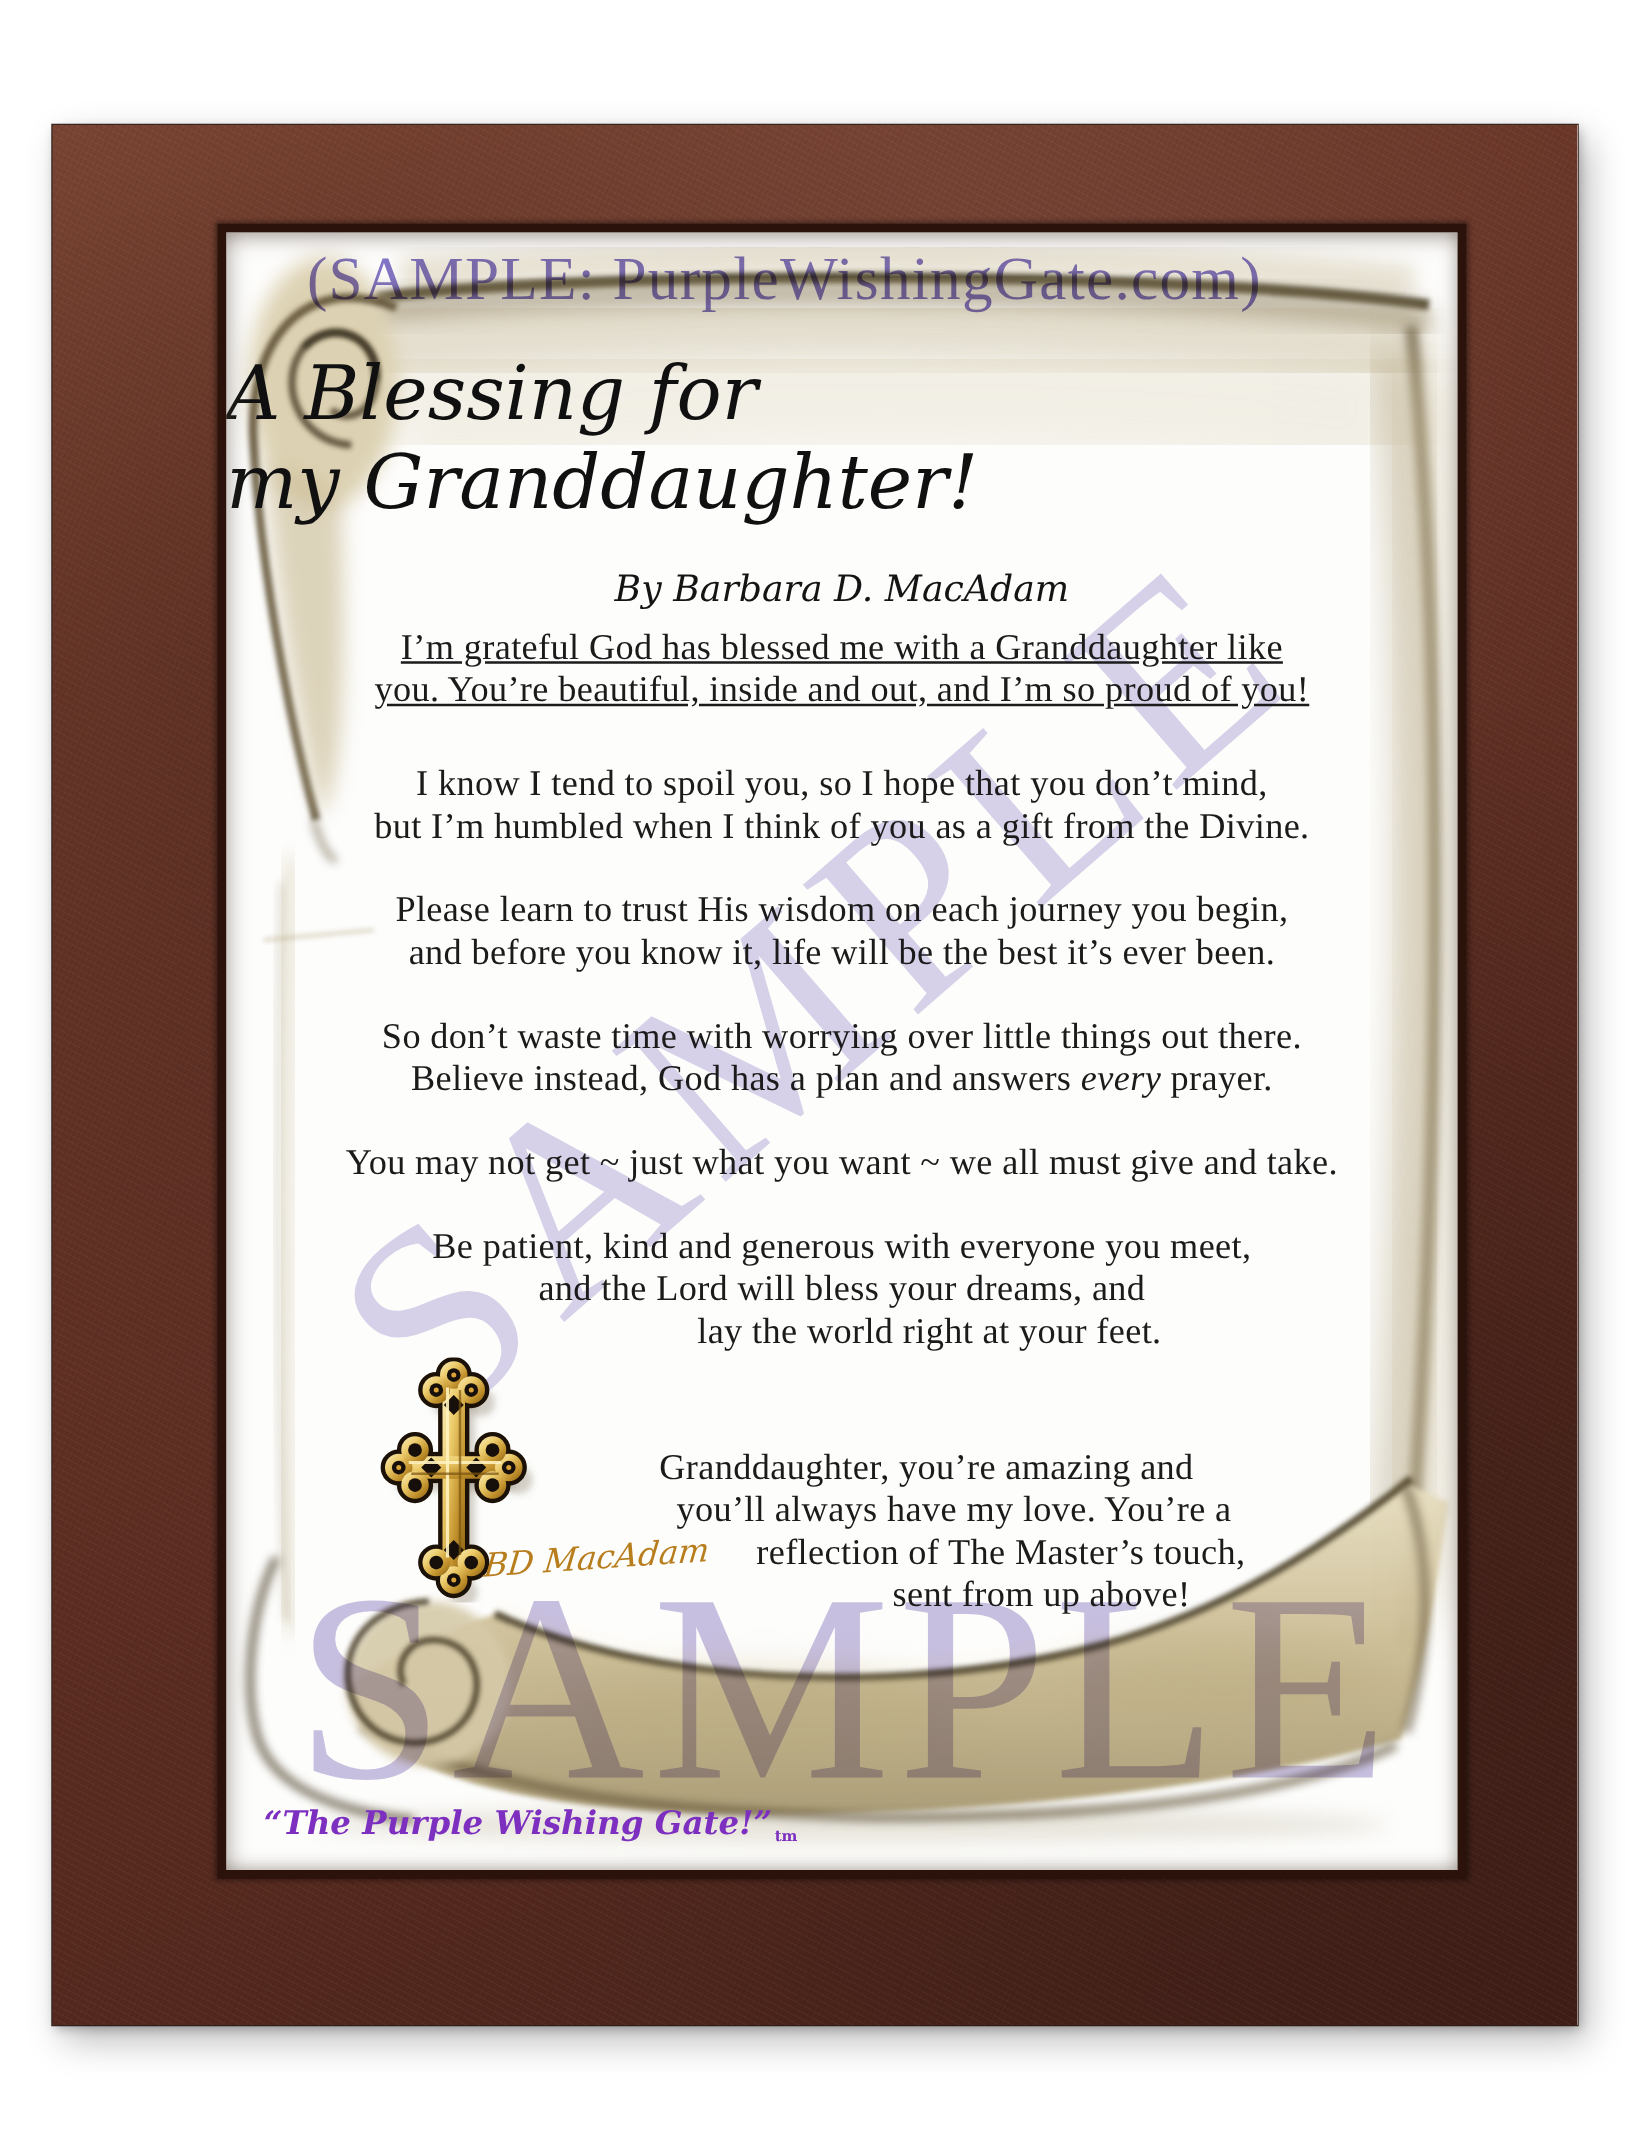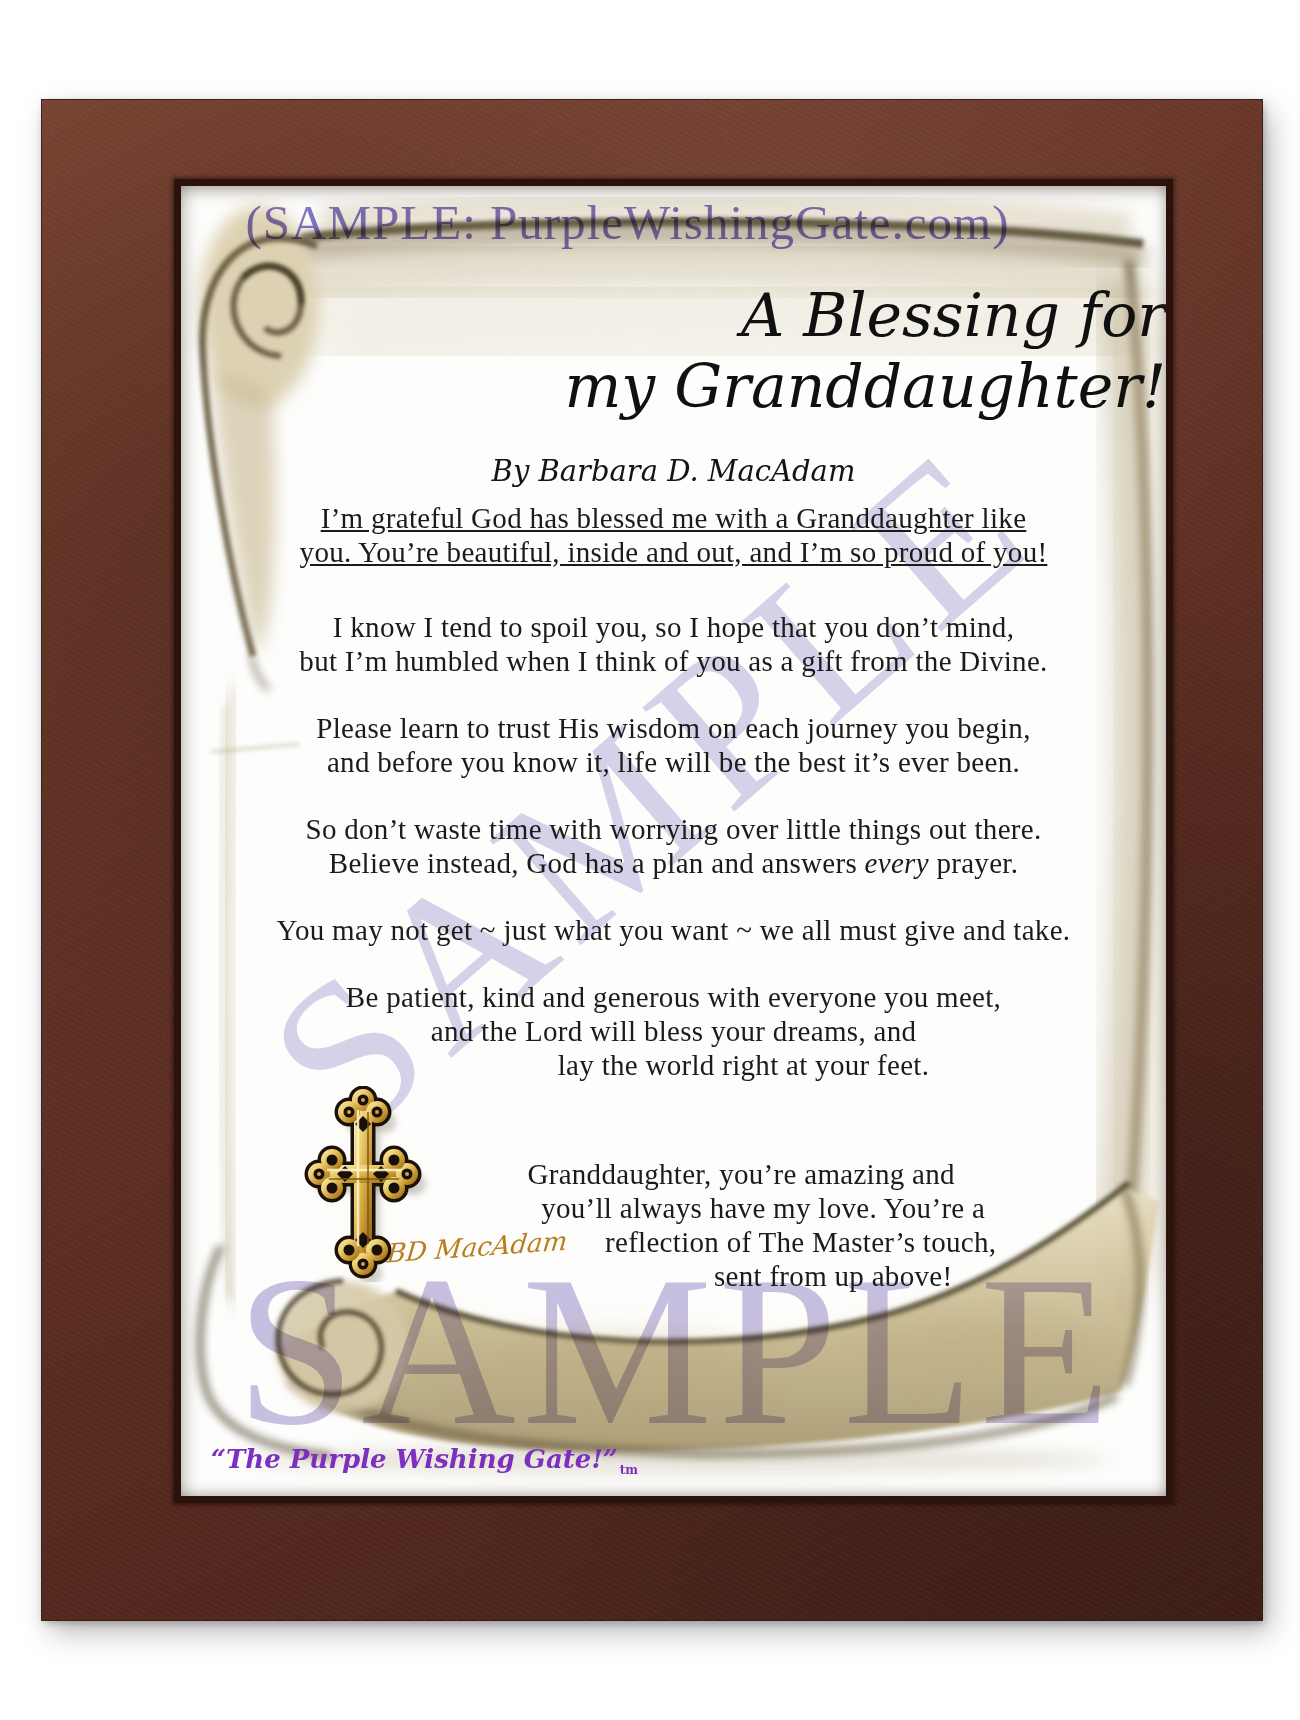--- a/index.html
+++ b/index.html
@@ -36,21 +36,21 @@
       font-family:"Liberation Serif",serif;white-space:nowrap;}
   .wm-top{left:0;right:0;top:8px;text-align:center;transform:translateX(-46px);
       font-size:49px;letter-spacing:1px;color:rgba(122,106,196,.92);}
   .wm-diagonal{left:-90px;top:498px;width:1120px;text-align:center;line-height:1;
       font-size:212px;letter-spacing:14px;color:rgba(158,145,206,.40);
       transform:rotate(-41deg);}
   .wm-bottom{left:28px;top:1058px;width:935px;text-align:center;line-height:1;
       font-size:214px;letter-spacing:6px;color:rgba(152,136,200,.52);}
 
   
-  .title{position:absolute;z-index:3;left:0;right:0;top:94px;text-align:right;
+  .title{position:absolute;z-index:3;left:0;right:0;top:94px;text-align:left;
       font-family:"DejaVu Serif",serif;font-style:italic;
       font-size:60px;line-height:71px;color:#101010;}
   .byline{position:absolute;z-index:3;left:0;right:0;top:268px;text-align:center;
       font-family:"DejaVu Serif",serif;font-style:italic;font-size:29px;color:#141414;}
   .poem{position:absolute;z-index:3;left:0;right:0;top:315px;text-align:center;
       font-size:29px;line-height:34px;color:#1b1b1b;letter-spacing:.3px;}
   .poem .stanza{margin:0 0 33px;}
   .poem .stanza.first{margin-bottom:41px;text-decoration:underline;}
   .shift70{transform:translateX(70px);}
   .em-italic{font-style:italic;text-align:right;}

